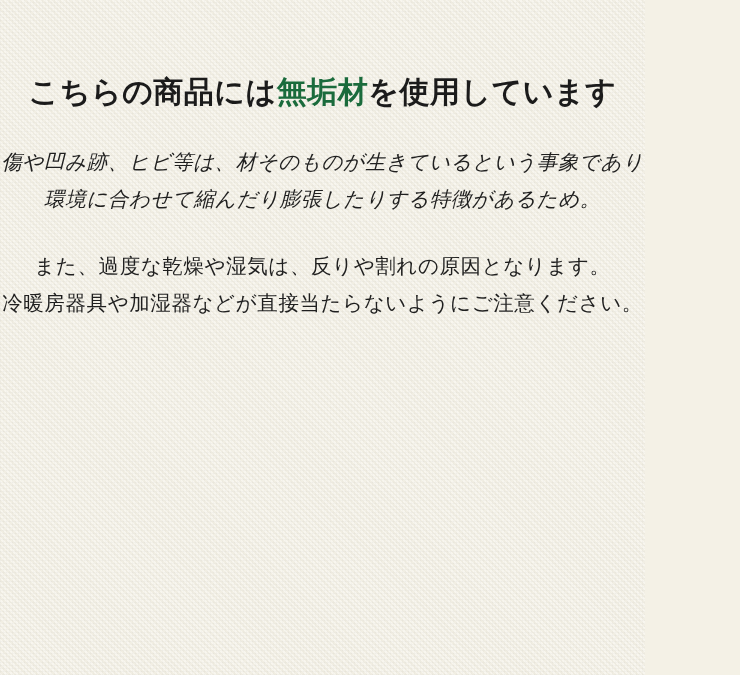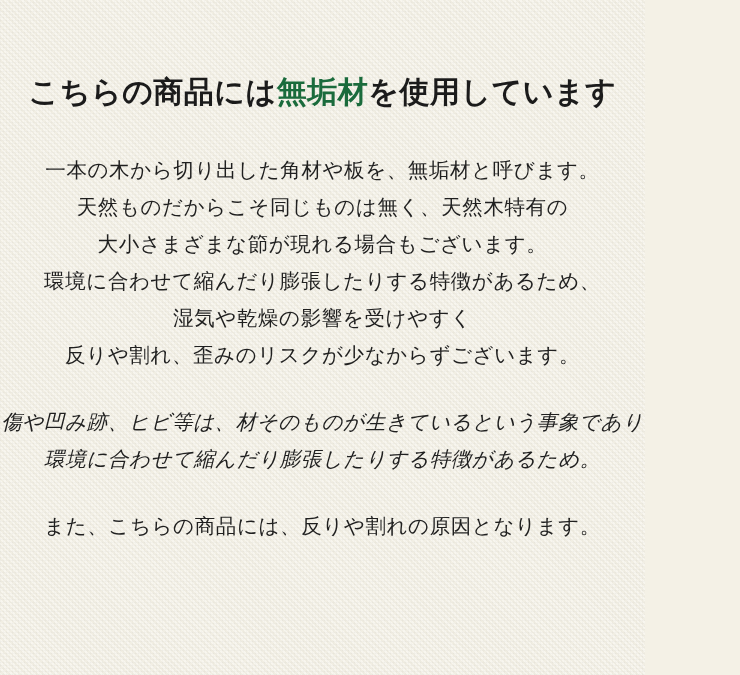--- a/index.html
+++ b/index.html
@@ -64,31 +64,24 @@
 </style>
 </head>
 <body>
 
 <div class="page">
 
   <div class="headline">
     <span>こちらの商品には</span><span class="highlight">無垢材</span><span>を使用しています</span>
   </div>
 
-  <div class="body-block first">
-    <span class="body-line">一本の木から切り出した角材や板を、無垢材と呼びます。</span>
-    <span class="body-line">天然ものだからこそ同じものは無く、天然木特有の</span>
-    <span class="body-line">大小さまざまな節が現れる場合もございます。</span>
-    <span class="body-line">環境に合わせて縮んだり膨張したりする特徴があるため、</span>
-    <span class="body-line">湿気や乾燥の影響を受けやすく</span>
-    <span class="body-line">反りや割れ、歪みのリスクが少なからずございます。</span>
-  </div>
 
   <div class="body-block second">
     <span class="body-line">傷や凹み跡、ヒビ等は、材そのものが生きているという事象であり</span>
     <span class="body-line">環境に合わせて縮んだり膨張したりする特徴があるため。</span>
   </div>
 
   <div class="body-block third">
-    <span class="body-line">また、こちらの商品には、反りや割れの原因となります。</span>
+    <span class="body-line">また、過度な乾燥や湿気は、反りや割れの原因となります。</span>
+    <span class="body-line">冷暖房器具や加湿器などが直接当たらないようにご注意ください。</span>
   </div>
 
 </div>
 
 </body></html>

